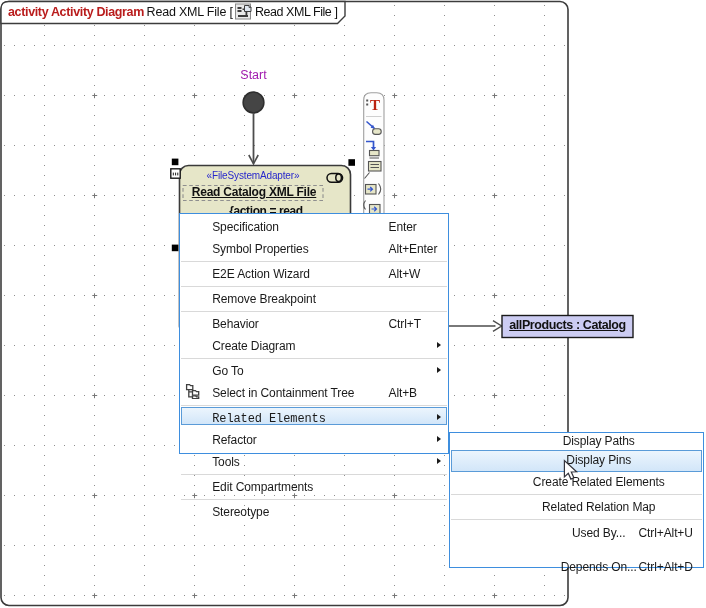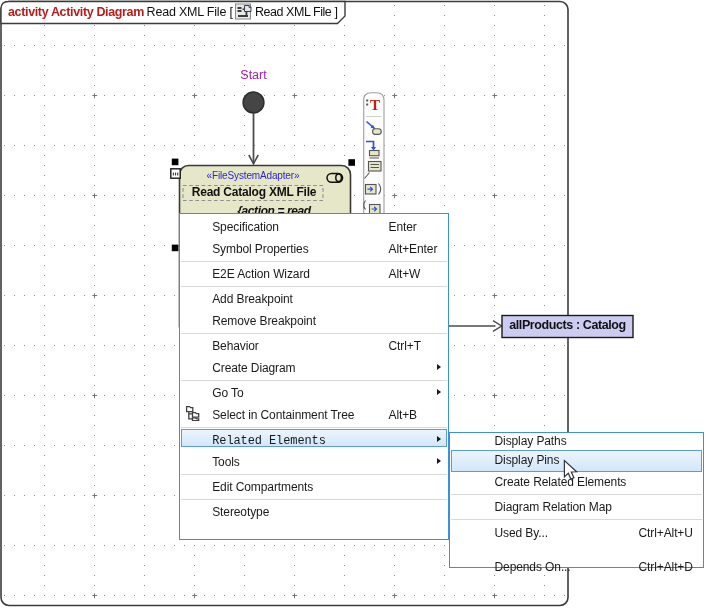--- a/index.html
+++ b/index.html
@@ -17,21 +17,21 @@
       border-left:4.5px solid #1a1a1a;border-top:3.8px solid transparent;
       border-bottom:3.8px solid transparent;}
   .sep{height:3px;position:relative;}
   .sep:after{content:"";position:absolute;left:1px;right:1px;top:1px;
       border-top:1px solid #d9d9d9;}
   .hl{position:absolute;left:1.5px;right:1.5px;height:18px;
       background:linear-gradient(#ecf5fd,#d2e6f9);
       border:1px solid #5a9bd8;box-sizing:border-box;}
   
   .smi{position:relative;height:21.5px;line-height:21.5px;padding-left:45px;
-       white-space:nowrap;}
+       white-space:nowrap;text-align:center;}
   .smi .sc{position:absolute;left:189px;top:0;}
 </style>
 </head>
 <body>
 <svg id="baseSvg" width="706" height="608" viewBox="0 0 706 608">
   <defs>
     <pattern id="grid" width="100" height="100" x="24" y="25" patternUnits="userSpaceOnUse">
       <g fill="#8f8f8f" shape-rendering="crispEdges">
         <rect x="0" y="20" width="1" height="1"></rect>
           <rect x="10" y="20" width="1" height="1"></rect>
@@ -157,62 +157,62 @@
 
   <rect x="502" y="315.5" width="131" height="22" fill="#ccccf2" stroke="#1a1a1a" stroke-width="1.4"></rect>
 </svg>
 
 <div class="abs" style="left:8px;top:5px;font-size:12.5px;font-weight:bold;letter-spacing:-0.35px;color:#b91c1c;white-space:nowrap;line-height:14px;">activity Activity Diagram</div>
 <div class="abs" style="left:146.6px;top:5px;font-size:12.5px;letter-spacing:-0.2px;color:#111;white-space:nowrap;line-height:14px;">Read XML File [</div>
 <div class="abs" style="left:255px;top:5px;font-size:12.5px;letter-spacing:-0.45px;color:#111;white-space:nowrap;line-height:14px;">Read XML File ]</div>
 
 <div class="abs" style="left:153.5px;top:68px;width:200px;text-align:center;font-size:12.5px;color:#a21caf;line-height:14px;">Start</div>
 <div class="abs" style="left:153px;top:169px;width:200px;text-align:center;font-size:10px;letter-spacing:-0.15px;color:#2828cc;line-height:14px;white-space:nowrap;">«FileSystemAdapter»</div>
-<div class="abs" style="left:154px;top:184.5px;width:200px;text-align:center;font-size:12px;letter-spacing:-0.22px;font-weight:bold;color:#111;line-height:14px;white-space:nowrap;">Read Catalog XML File</div>
-<div class="abs" style="left:174px;top:204px;width:200px;text-align:center;font-size:12px;letter-spacing:-0.4px;font-weight:bold;color:#111;line-height:14px;white-space:nowrap;font-style:italic;">{action = read</div>
-<div class="abs" style="left:502px;top:315.5px;width:131px;height:22px;line-height:19.5px;text-align:center;font-size:12.5px;letter-spacing:-0.4px;font-weight:bold;color:#111;">allProducts : Catalog</div>
-
-<div class="abs menu" style="left:178.5px;top:213px;width:270.5px;height:327px;padding-top:1.5px;">
+<div class="abs" style="left:154px;top:184.5px;width:200px;text-align:center;font-size:12px;letter-spacing:-0.22px;font-weight:bold;color:#111;line-height:14px;white-space:nowrap;text-decoration:underline;">Read Catalog XML File</div>
+<div class="abs" style="left:166px;top:204px;width:200px;text-align:center;font-size:12px;letter-spacing:-0.4px;font-weight:bold;color:#111;line-height:14px;white-space:nowrap;">{action = read</div>
+<div class="abs" style="left:502px;top:315.5px;width:131px;height:22px;line-height:19.5px;text-align:center;font-size:12.5px;letter-spacing:-0.4px;font-weight:bold;color:#111;text-decoration:underline;">allProducts : Catalog</div>
+
+<div class="abs menu" style="left:178.5px;top:213px;width:270.5px;height:241px;padding-top:1.5px;">
   <div class="mi">Specification<span class="sc">Enter</span></div>
   <div class="mi">Symbol Properties<span class="sc">Alt+Enter</span></div>
   <div class="sep"></div>
   <div class="mi">E2E Action Wizard<span class="sc">Alt+W</span></div>
   <div class="sep"></div>
-  <div class="mi">Add Breakpoint</div>
   <div class="mi">Remove Breakpoint</div>
   <div class="sep"></div>
   <div class="mi">Behavior<span class="sc">Ctrl+T</span></div>
   <div class="mi">Create Diagram<span class="arr"></span></div>
   <div class="sep"></div>
   <div class="mi">Go To<span class="arr"></span></div>
   <div class="mi">Select in Containment Tree<span class="sc">Alt+B</span>
     <svg class="abs" style="left:5px;top:0px;" width="16" height="17" viewBox="0 0 16 17">
       <g fill="none" stroke="#404040" stroke-width="1.3">
         <path d="M1.6,2.6 h3 l1,1 h2.2 v4 h-6.2 z" fill="#fff"></path>
         <path d="M7.5,8.6 h3 l1,1 h2.2 v3.6 h-6.2 z" fill="#fff"></path>
         <path d="M7.5,13.8 h3 l1,1 h2.2 v1.8 h-6.2 z" fill="#fff"></path>
         <path d="M3.8,7.8 v7 h3.5 m-3.5,-5 h3.5"></path>
       </g>
     </svg>
   </div>
   <div class="sep"></div>
   <div class="mi"><span class="hl" style="top:0.5px;"></span><span style="position:relative;font-family:Liberation Mono, monospace;">Related Elements</span><span class="arr"></span></div>
+  <div class="mi">Refactor<span class="arr"></span></div>
   <div class="mi">Tools<span class="arr"></span></div>
   <div class="sep"></div>
   <div class="mi">Edit Compartments</div>
   <div class="sep"></div>
   <div class="mi">Stereotype</div>
 </div>
 
 <div class="abs menu" style="left:448.5px;top:431.5px;width:255.5px;height:136px;">
   <div class="smi" style="height:17.5px;line-height:17.5px;">Display Paths</div>
   <div class="smi"><span class="hl" style="top:0;height:21.5px;"></span><span style="position:relative;">Display Pins</span></div>
   <div class="smi">Create Related Elements</div>
   <div class="sep" style="height:3.5px;"></div>
-  <div class="smi">Diagram Relation Map</div>
+  <div class="smi">Related Relation Map</div>
   <div class="sep" style="height:3.5px;"></div>
   <div class="smi" style="height:22px;line-height:22px;">Used By...<span class="sc">Ctrl+Alt+U</span></div>
   <div class="smi" style="height:22px;line-height:22px;margin-top:12px;">Depends On...<span class="sc">Ctrl+Alt+D</span></div>
 </div>
 
 <svg class="abs" style="left:560px;top:455px;" width="24" height="30" viewBox="0 0 24 30">
   <path d="M4.4,5.6 v16.3 l3.9,-3.7 2.6,5.9 3,-1.3 -2.6,-5.8 5.3,-0.2 z" fill="#fff" stroke="#33333b" stroke-width="1.2"></path>
 </svg>
 
 </body></html>

